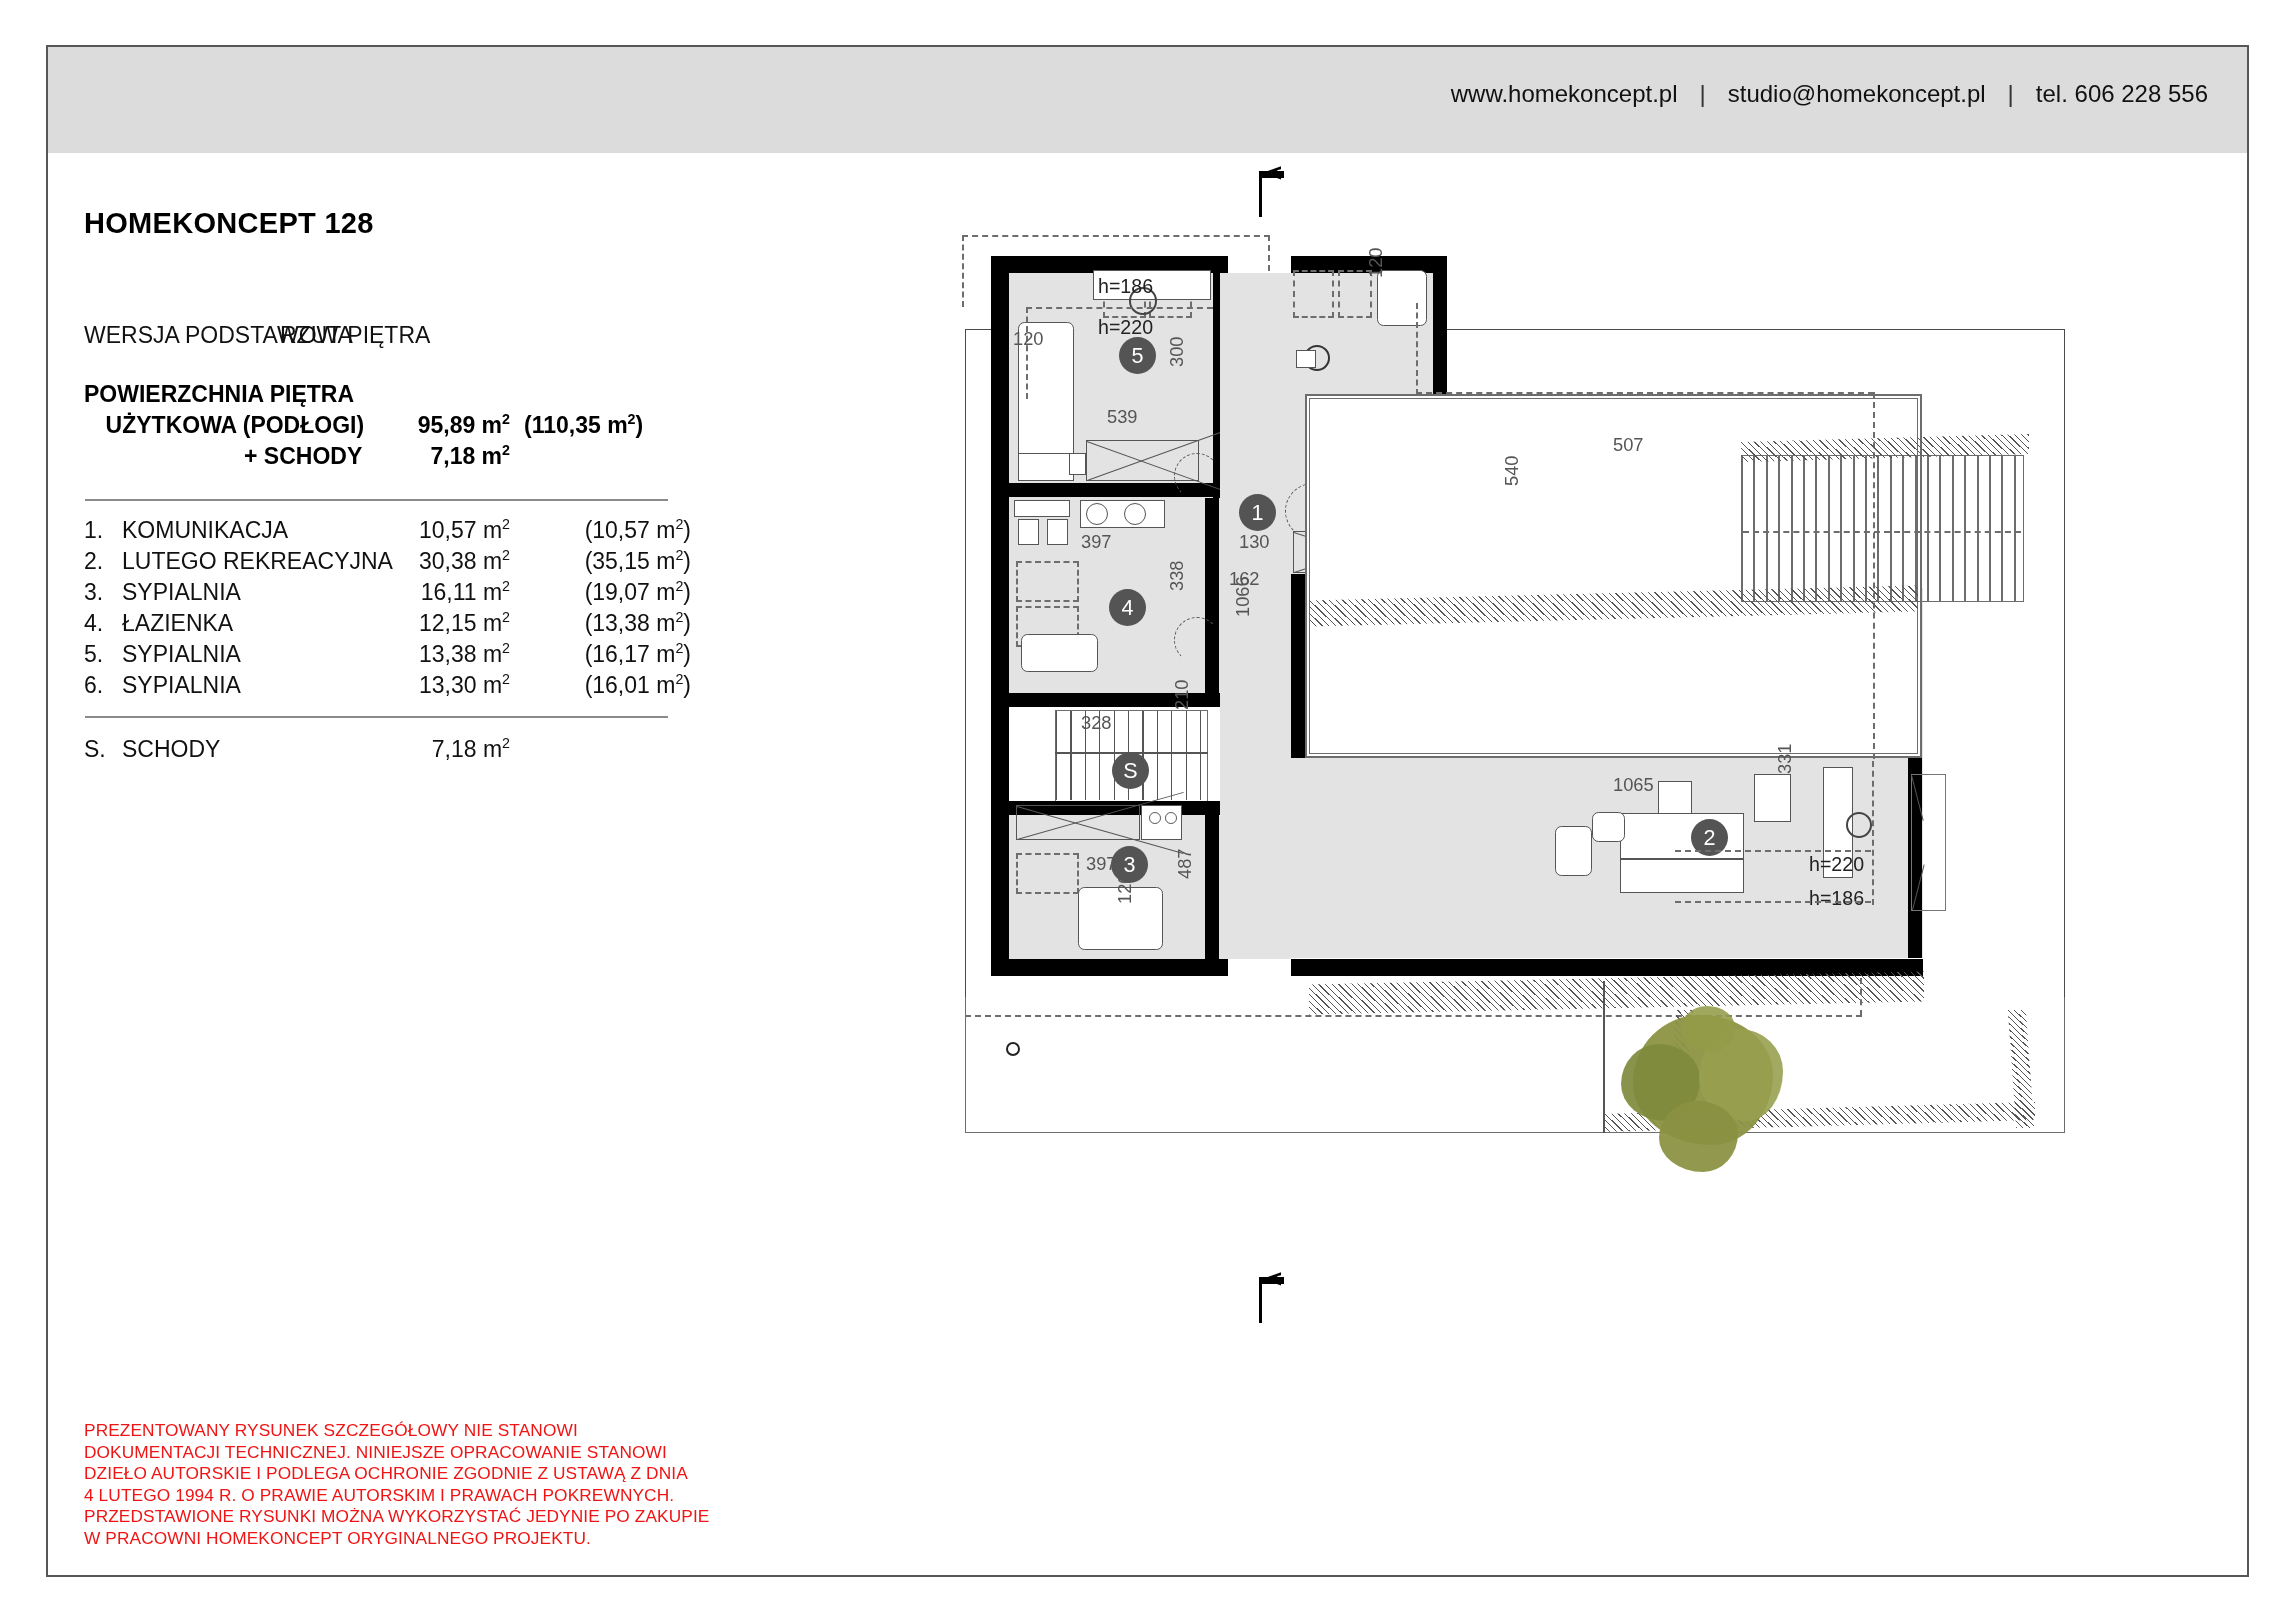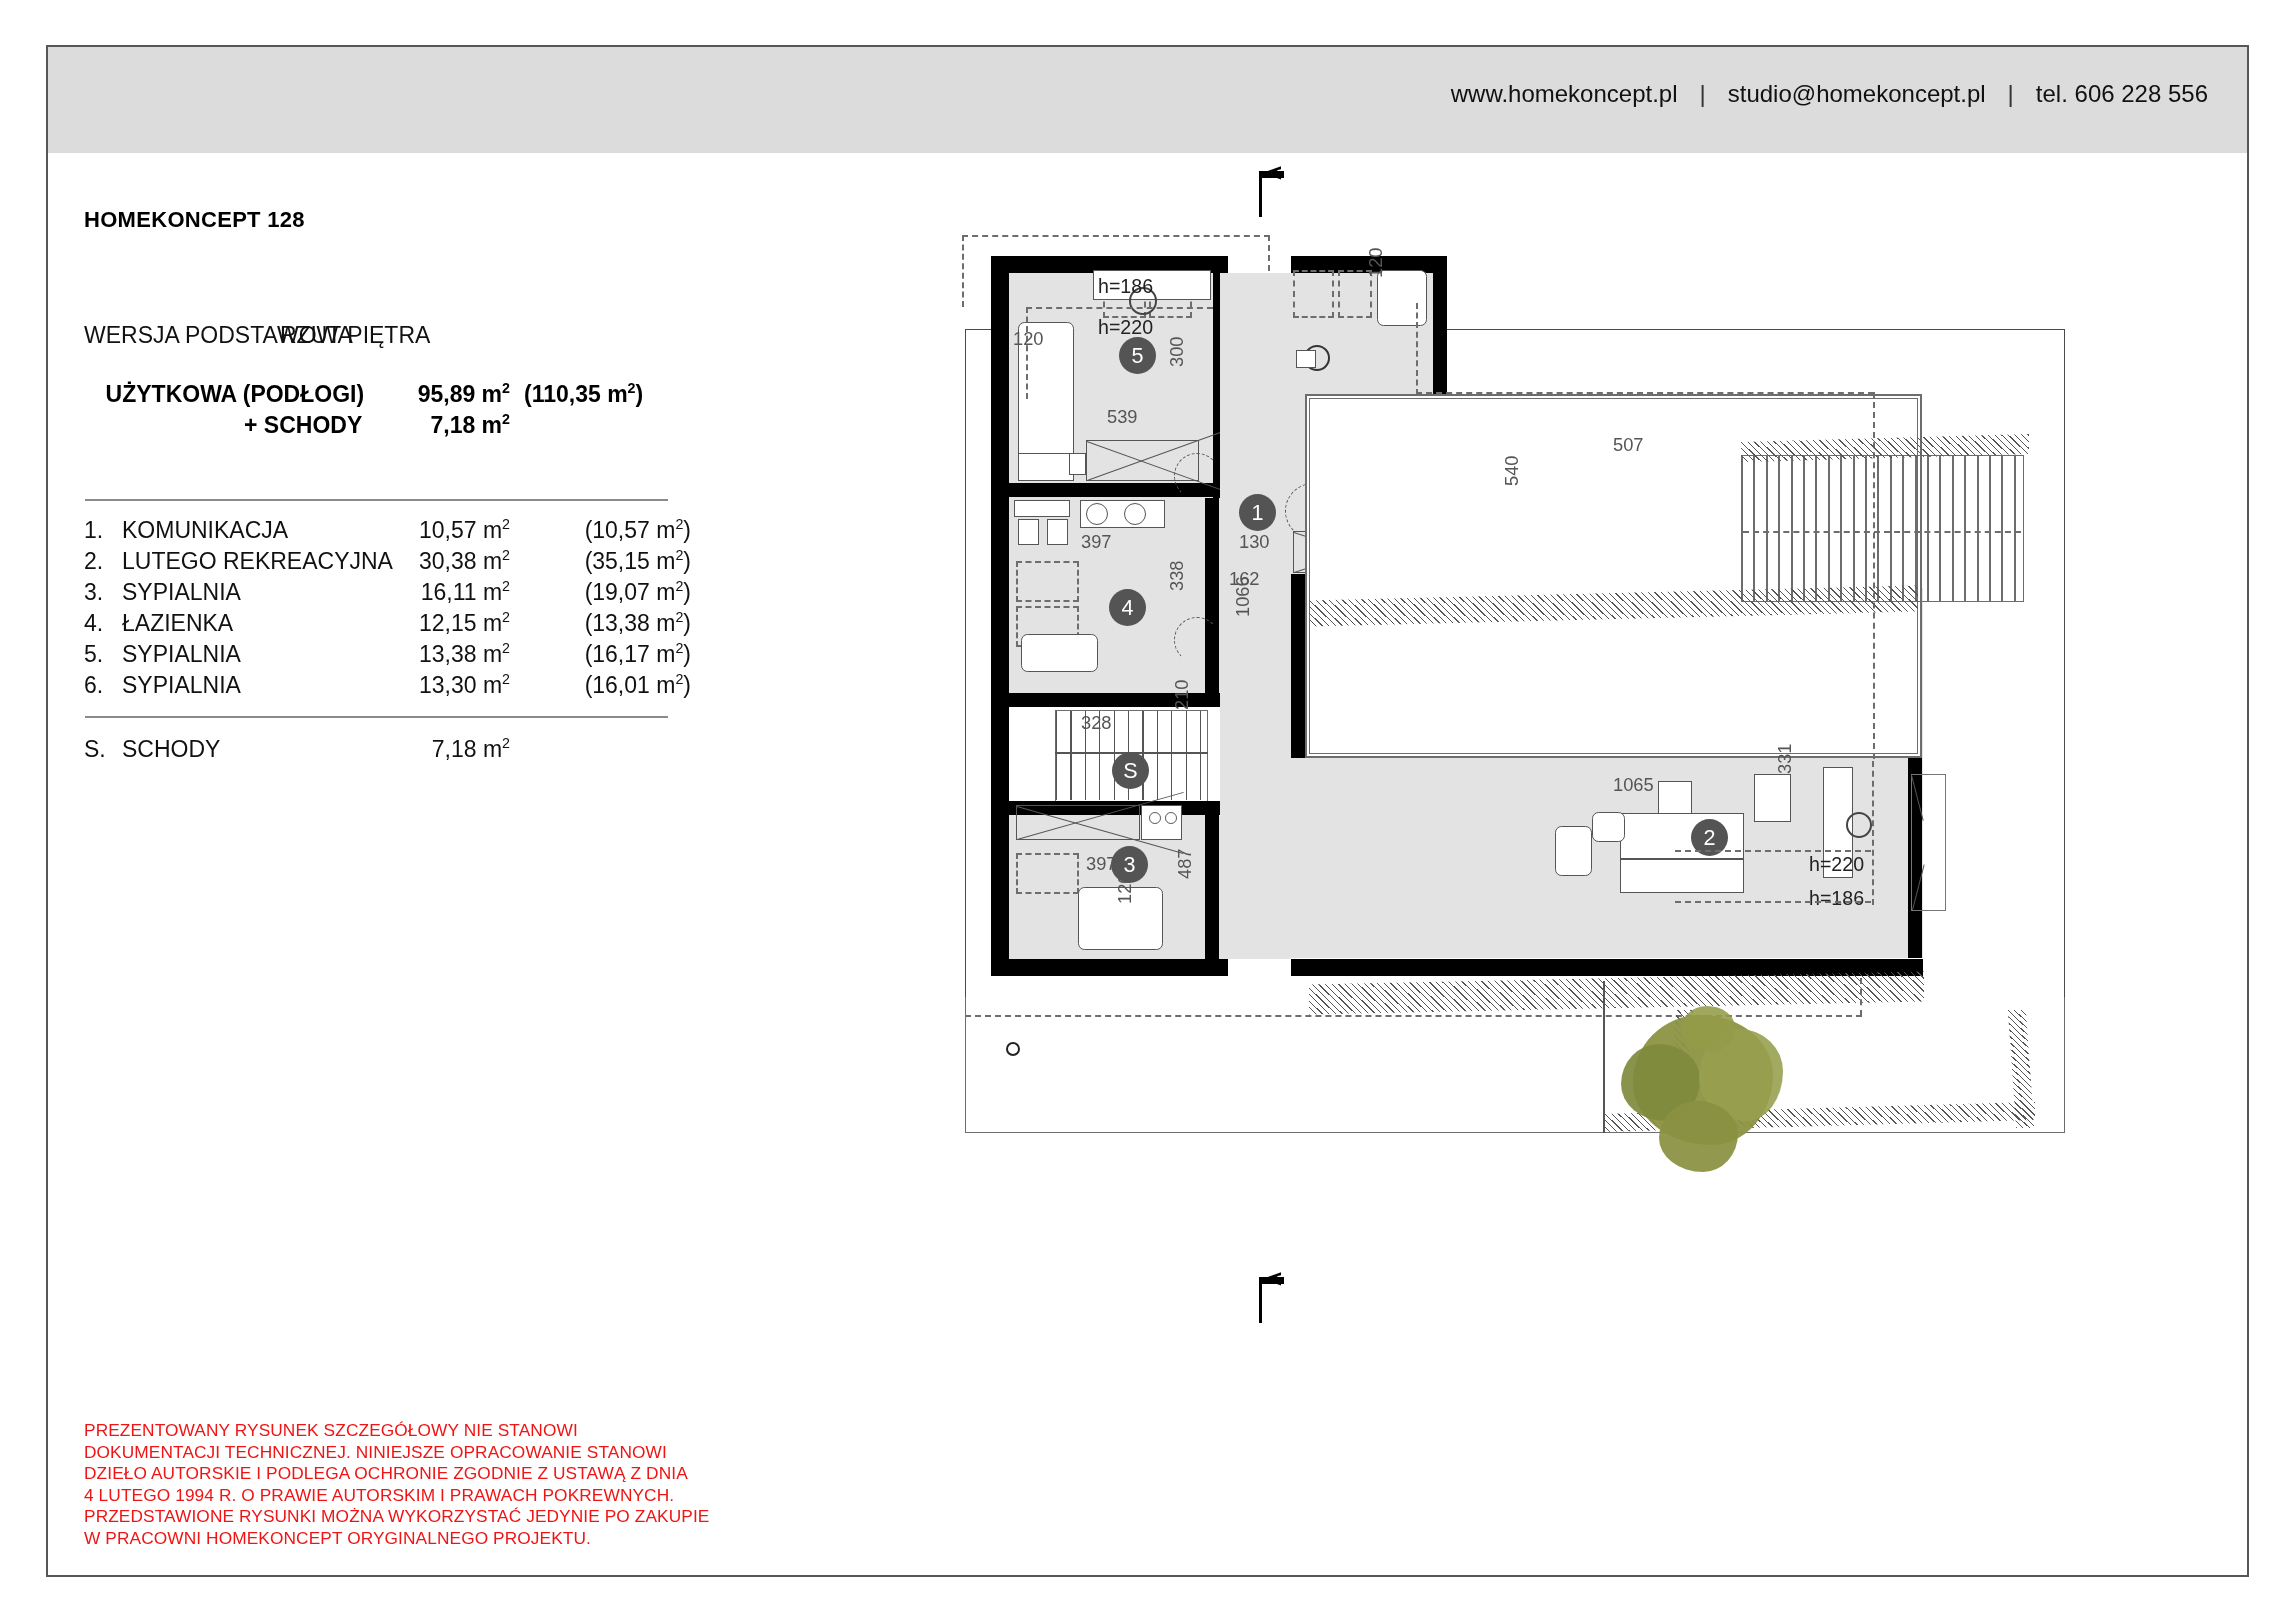--- a/index.html
+++ b/index.html
@@ -8,21 +8,21 @@
   #sheet{position:absolute;left:46px;top:45px;width:2203px;height:1532px;border:2px solid #575757;background:#ffffff;box-sizing:border-box;}
 
   
   #header-band{position:absolute;left:0;top:0;width:100%;height:106px;background:#dcdcdc;box-sizing:border-box;}
   #logo{position:absolute;left:46px;top:19.6px;font-size:48px;letter-spacing:4.3px;color:#2f2f2f;font-weight:300;white-space:nowrap;}
   #logo .reg{font-size:17px;vertical-align:11.8px;letter-spacing:0;}
   #contact{position:absolute;right:39px;top:33px;font-size:24px;color:#111;white-space:nowrap;letter-spacing:0px;}
   #contact .sep{display:inline-block;padding:0 22px;color:#333;}
 
   
-  #doc-title{position:absolute;left:36px;top:160px;font-size:22px;font-weight:bold;color:#000;letter-spacing:0.3px;text-align:right;}
+  #doc-title{position:absolute;left:36px;top:160px;font-size:29px;font-weight:bold;color:#000;letter-spacing:0.3px;text-align:right;}
 
   #subline{position:absolute;left:36px;top:275px;width:576px;font-size:23px;color:#111;}
   #subline .ver{position:absolute;left:0;top:0;white-space:nowrap;}
   #subline .plan{position:absolute;left:196px;top:0;white-space:nowrap;}
 
   #area-head{position:absolute;left:36px;top:334px;width:589px;font-size:23px;font-weight:bold;color:#000;}
   #area-head .r{position:relative;height:31px;}
   #area-head .lbl{position:absolute;left:0;top:0;white-space:nowrap;}
   #area-head .lbl.ind{left:21.6px;}
   #area-head .v1{position:absolute;left:308px;top:0;width:118px;text-align:right;white-space:nowrap;}
@@ -118,20 +118,23 @@
   </div>
 
   <div id="doc-title">HOMEKONCEPT 128</div>
 
   <div id="subline">
     <span class="ver">WERSJA PODSTAWOWA</span>
     <span class="plan">RZUT PIĘTRA</span>
   </div>
 
   <div id="area-head">
+    <div class="r">
+      <span class="lbl">POWIERZCHNIA PIĘTRA</span>
+    </div>
     <div class="r">
       <span class="lbl ind">UŻYTKOWA (PODŁOGI)</span>
       <span class="v1">95,89 m<sup>2</sup></span>
       <span class="v2">(110,35 m<sup>2</sup>)</span>
     </div>
     <div class="r">
       <span class="lbl ind" style="left:160px;">+ SCHODY</span>
       <span class="v1">7,18 m<sup>2</sup></span>
     </div>
   </div>

